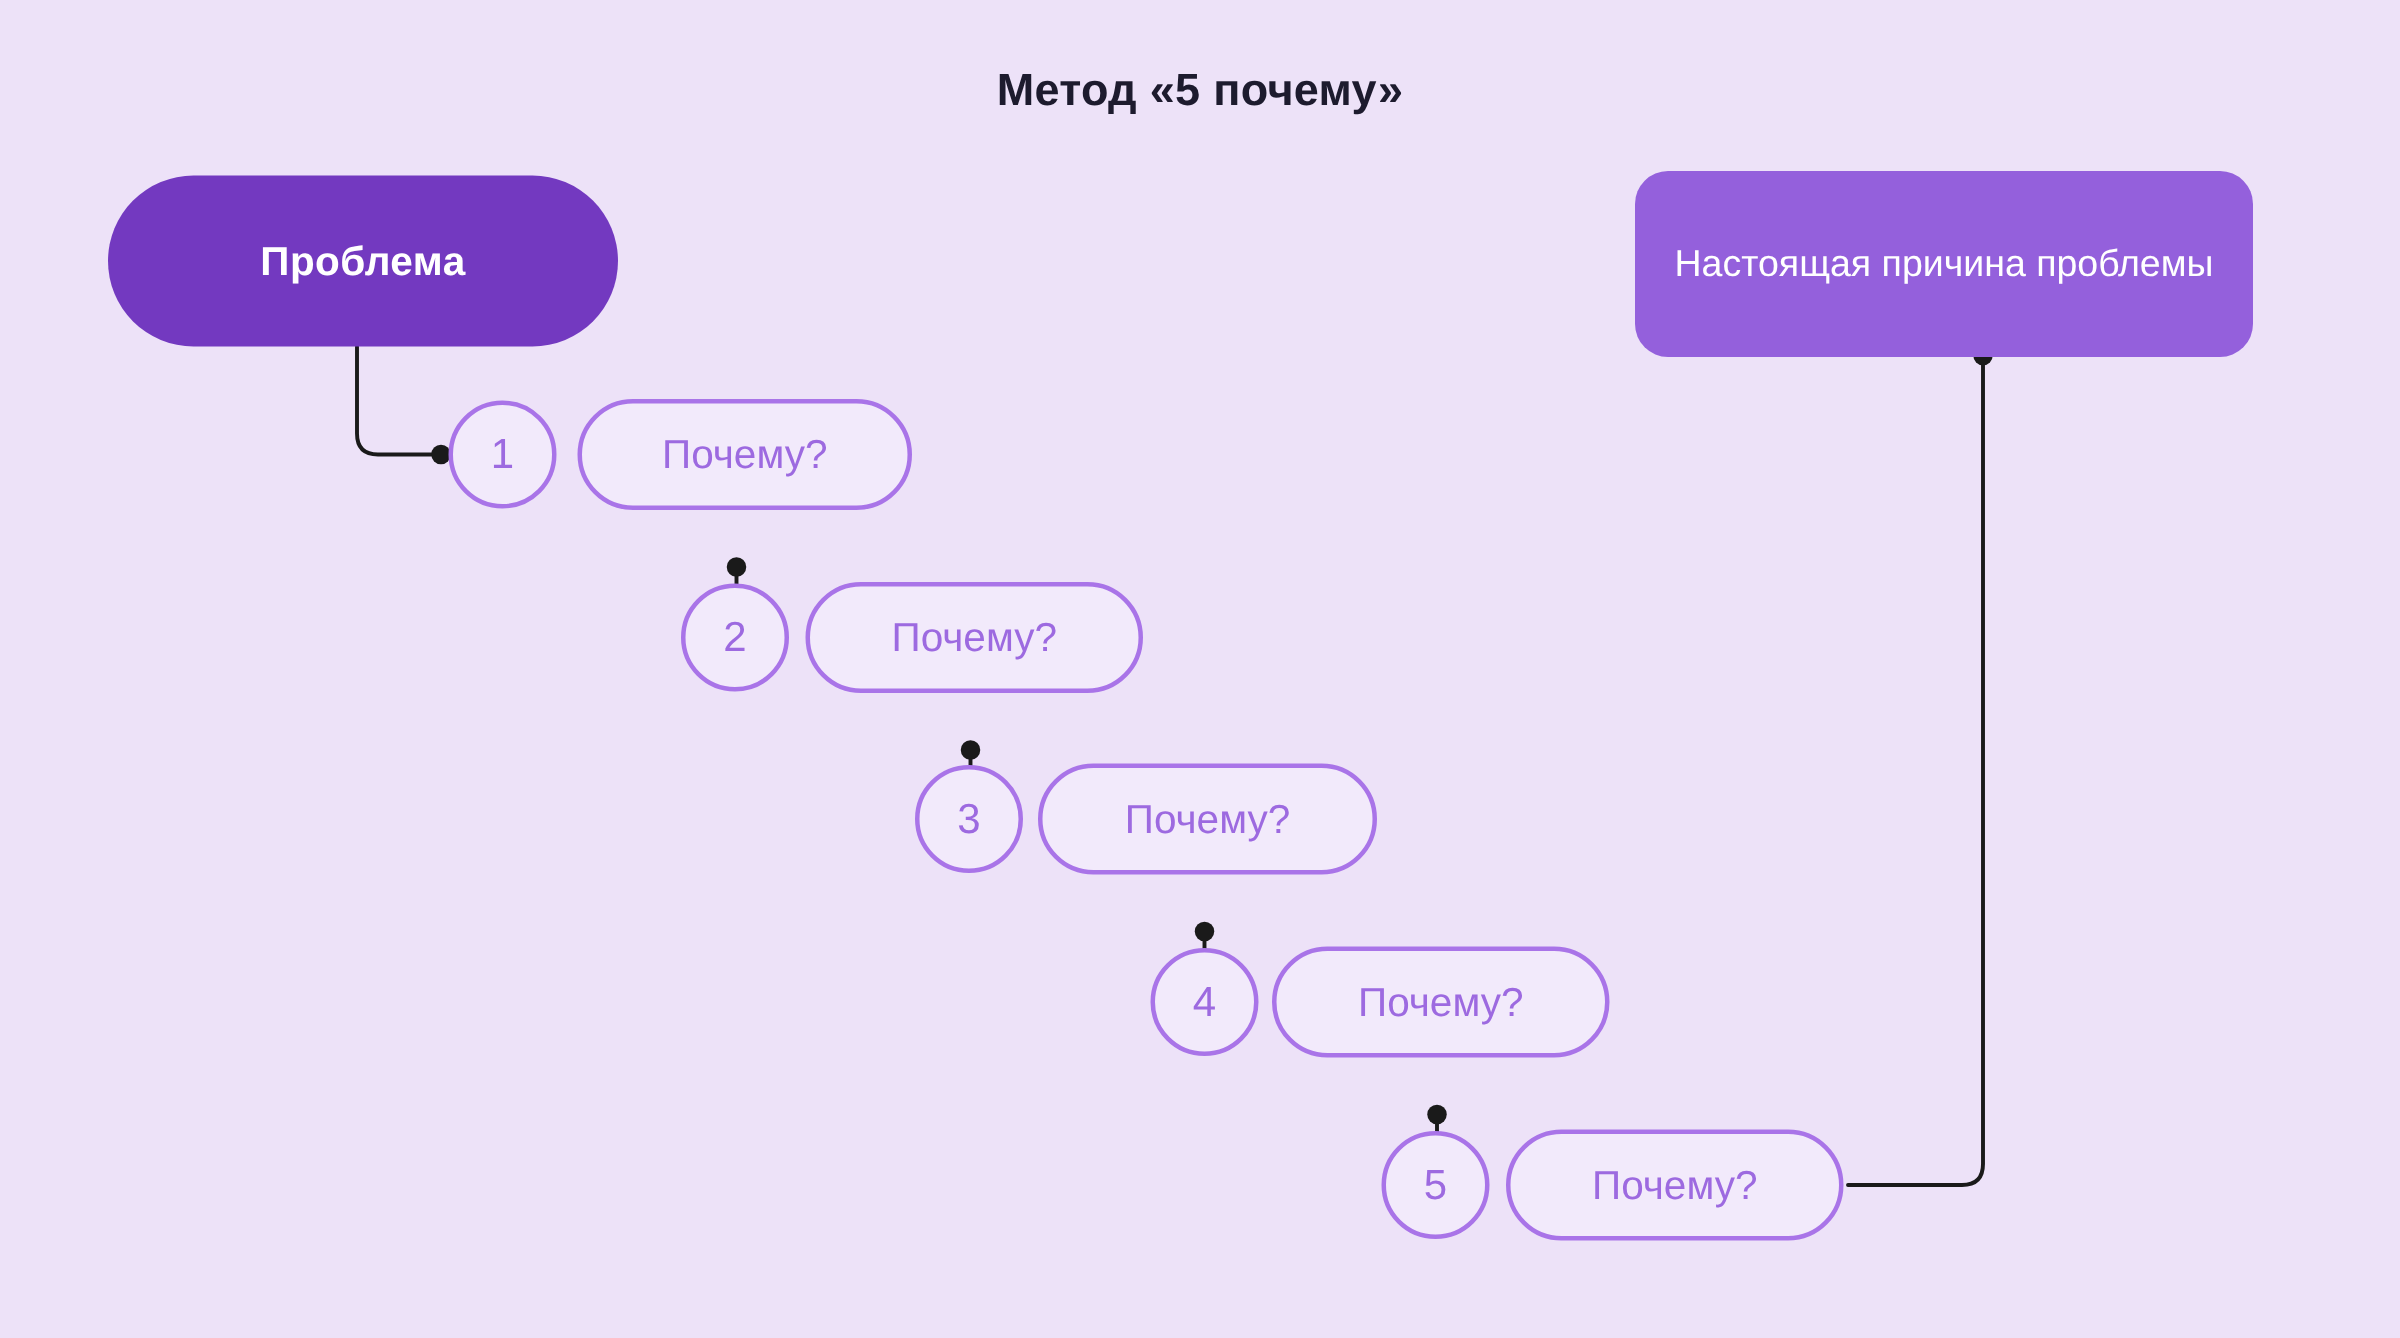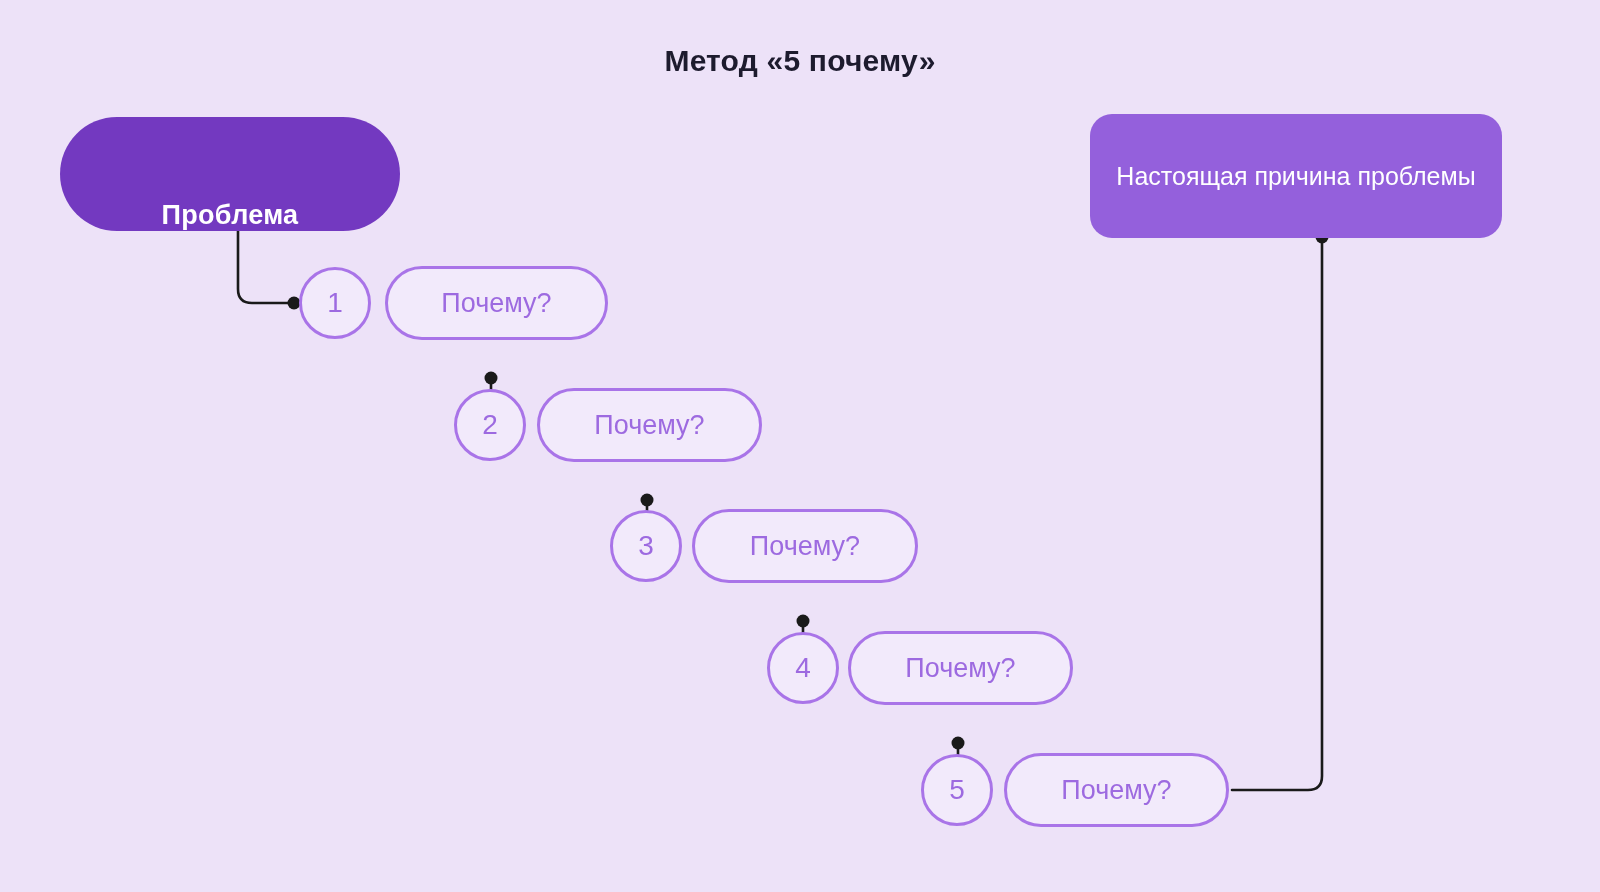--- a/index.html
+++ b/index.html
@@ -39,31 +39,30 @@
     pointer-events: none;
   }
   .node {
     position: absolute;
     box-sizing: border-box;
     display: flex;
     align-items: center;
     justify-content: center;
   }
   .problem-box {
-    left: 60px;
+    left: 72px;
     top: 117px;
     width: 340px;
     height: 114px;
     background: #7339c0;
     border-radius: 57px;
     color: #ffffff;
     font-size: 27px;
     font-weight: bold;
     letter-spacing: 0.3px;
-    align-items: flex-end;
   }
   .cause-box {
     left: 1090px;
     top: 114px;
     width: 412px;
     height: 124px;
     background: #9460dc;
     border-radius: 22px;
     color: #ffffff;
     font-size: 25px;

